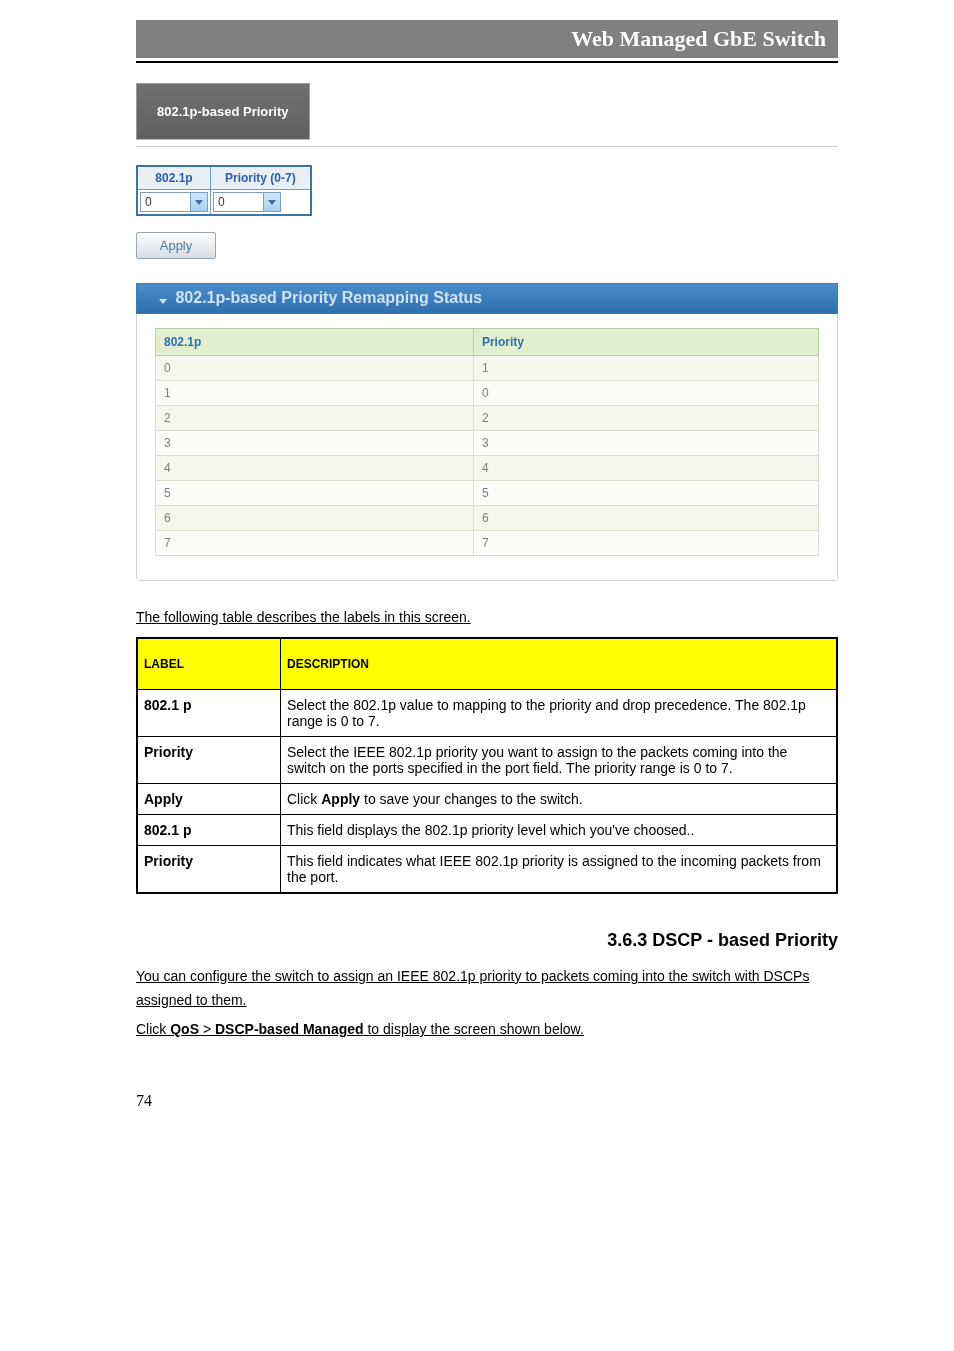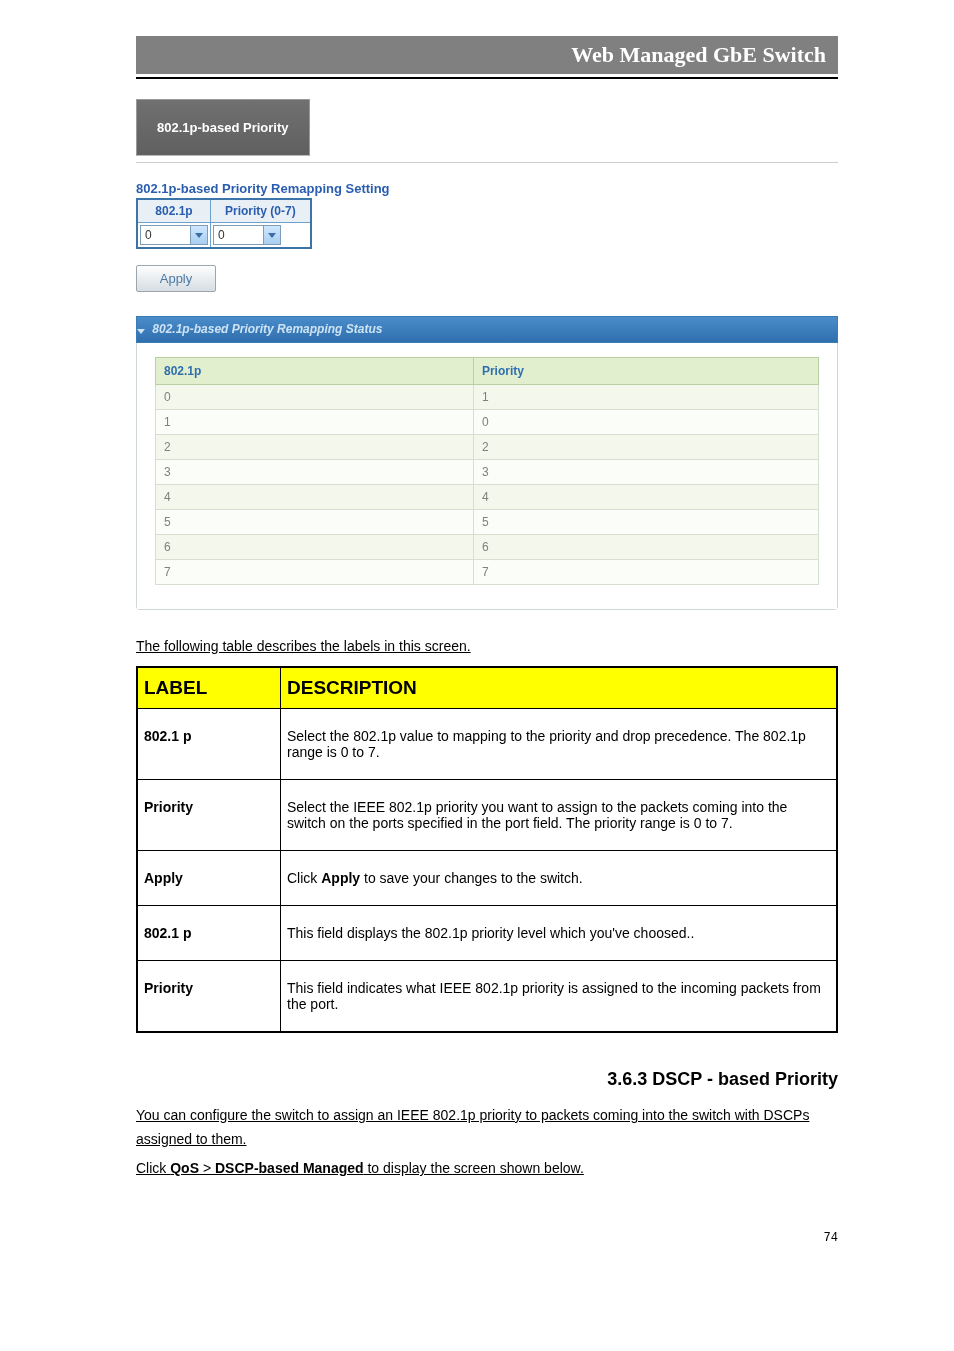--- a/index.html
+++ b/index.html
@@ -5,21 +5,21 @@
   body {
     margin: 0;
     padding: 0;
     font-family: Arial, Helvetica, sans-serif;
     background: #fff;
     color: #000;
     font-size: 14px;
   }
   .page {
     width: 882px;
-    margin: 16px auto;
+    margin: 0 auto;
     padding: 20px 80px 40px 100px;
     box-sizing: border-box;
   }
   .header-bar {
     background: #808080;
     color: #fff;
     font-family: "Times New Roman", serif;
     font-weight: bold;
     font-size: 22px;
     text-align: right;
@@ -118,25 +118,24 @@
   }
   .status-panel {
     border: 1px solid #cfd7db;
     border-top: none;
     border-radius: 0 0 4px 4px;
     margin-bottom: 28px;
   }
   .status-header {
     background: linear-gradient(#4a8bc9, #2f6fae);
     color: #cde3f4;
-    font-size: 12px;
-    font-weight: bold;
-    padding: 5px 0;
+    font-size: 16px;
+    font-weight: bold;
+    padding: 5px 22px;
     border: 1px solid #3b7cb6;
-    font-style: italic;
   }
   .status-header .arrow {
     display: inline-block;
     width: 8px;
     margin-right: 4px;
     vertical-align: middle;
   }
   .status-body {
     padding: 14px 18px 24px 18px;
     background: #fff;
@@ -171,52 +170,52 @@
   }
   .desc-table {
     width: 100%;
     border-collapse: collapse;
     border: 2px solid #000;
     margin-bottom: 36px;
   }
   .desc-table th {
     background: #ffff00;
     text-align: left;
-    font-size: 19px;
-    font-weight: bold;
-    padding: 9px 6px;
+    font-size: 12px;
+    font-weight: bold;
+    padding: 18px 6px;
     border: 1px solid #000;
   }
   .desc-table td {
     font-size: 14px;
-    padding: 19px 6px;
+    padding: 7px 6px;
     border: 1px solid #000;
     vertical-align: top;
   }
   .desc-table td.lbl {
     font-weight: bold;
     width: 130px;
   }
   .h3 {
     font-size: 18px;
     font-weight: bold;
     margin: 30px 0 14px 0;
     text-align: right;
   }
   .body-para {
     font-size: 14px;
     line-height: 1.7;
     margin: 6px 0;
     text-decoration: underline;
   }
   .page-num {
-    text-align: right;
-    font-size: 12px;
+    text-align: left;
+    font-size: 16px;
     margin-top: 50px;
-    font-family: Liberation Mono, monospace;
+    font-family: Liberation Serif, serif;
   }
 </style>
 </head>
 <body>
 
 <div class="page">
 
   <div class="header-bar">
     <span>Web Managed GbE Switch</span>
   </div>
@@ -224,21 +223,20 @@
 
   
   <div class="tab-bar">
     <span class="tab">
       <span>802.1p-based Priority</span>
     </span>
   </div>
   <div class="tab-underline"></div>
 
   
-  <div class="section-title">802.1p-based Priority Remapping Setting</div>
   <table class="setting-table">
     <tbody>
         <tr>
       <th>802.1p</th>
       <th>Priority (0-7)</th>
     </tr>
     <tr>
       <td>
         <div class="select-sim">
           <div class="sel-body">0</div>

